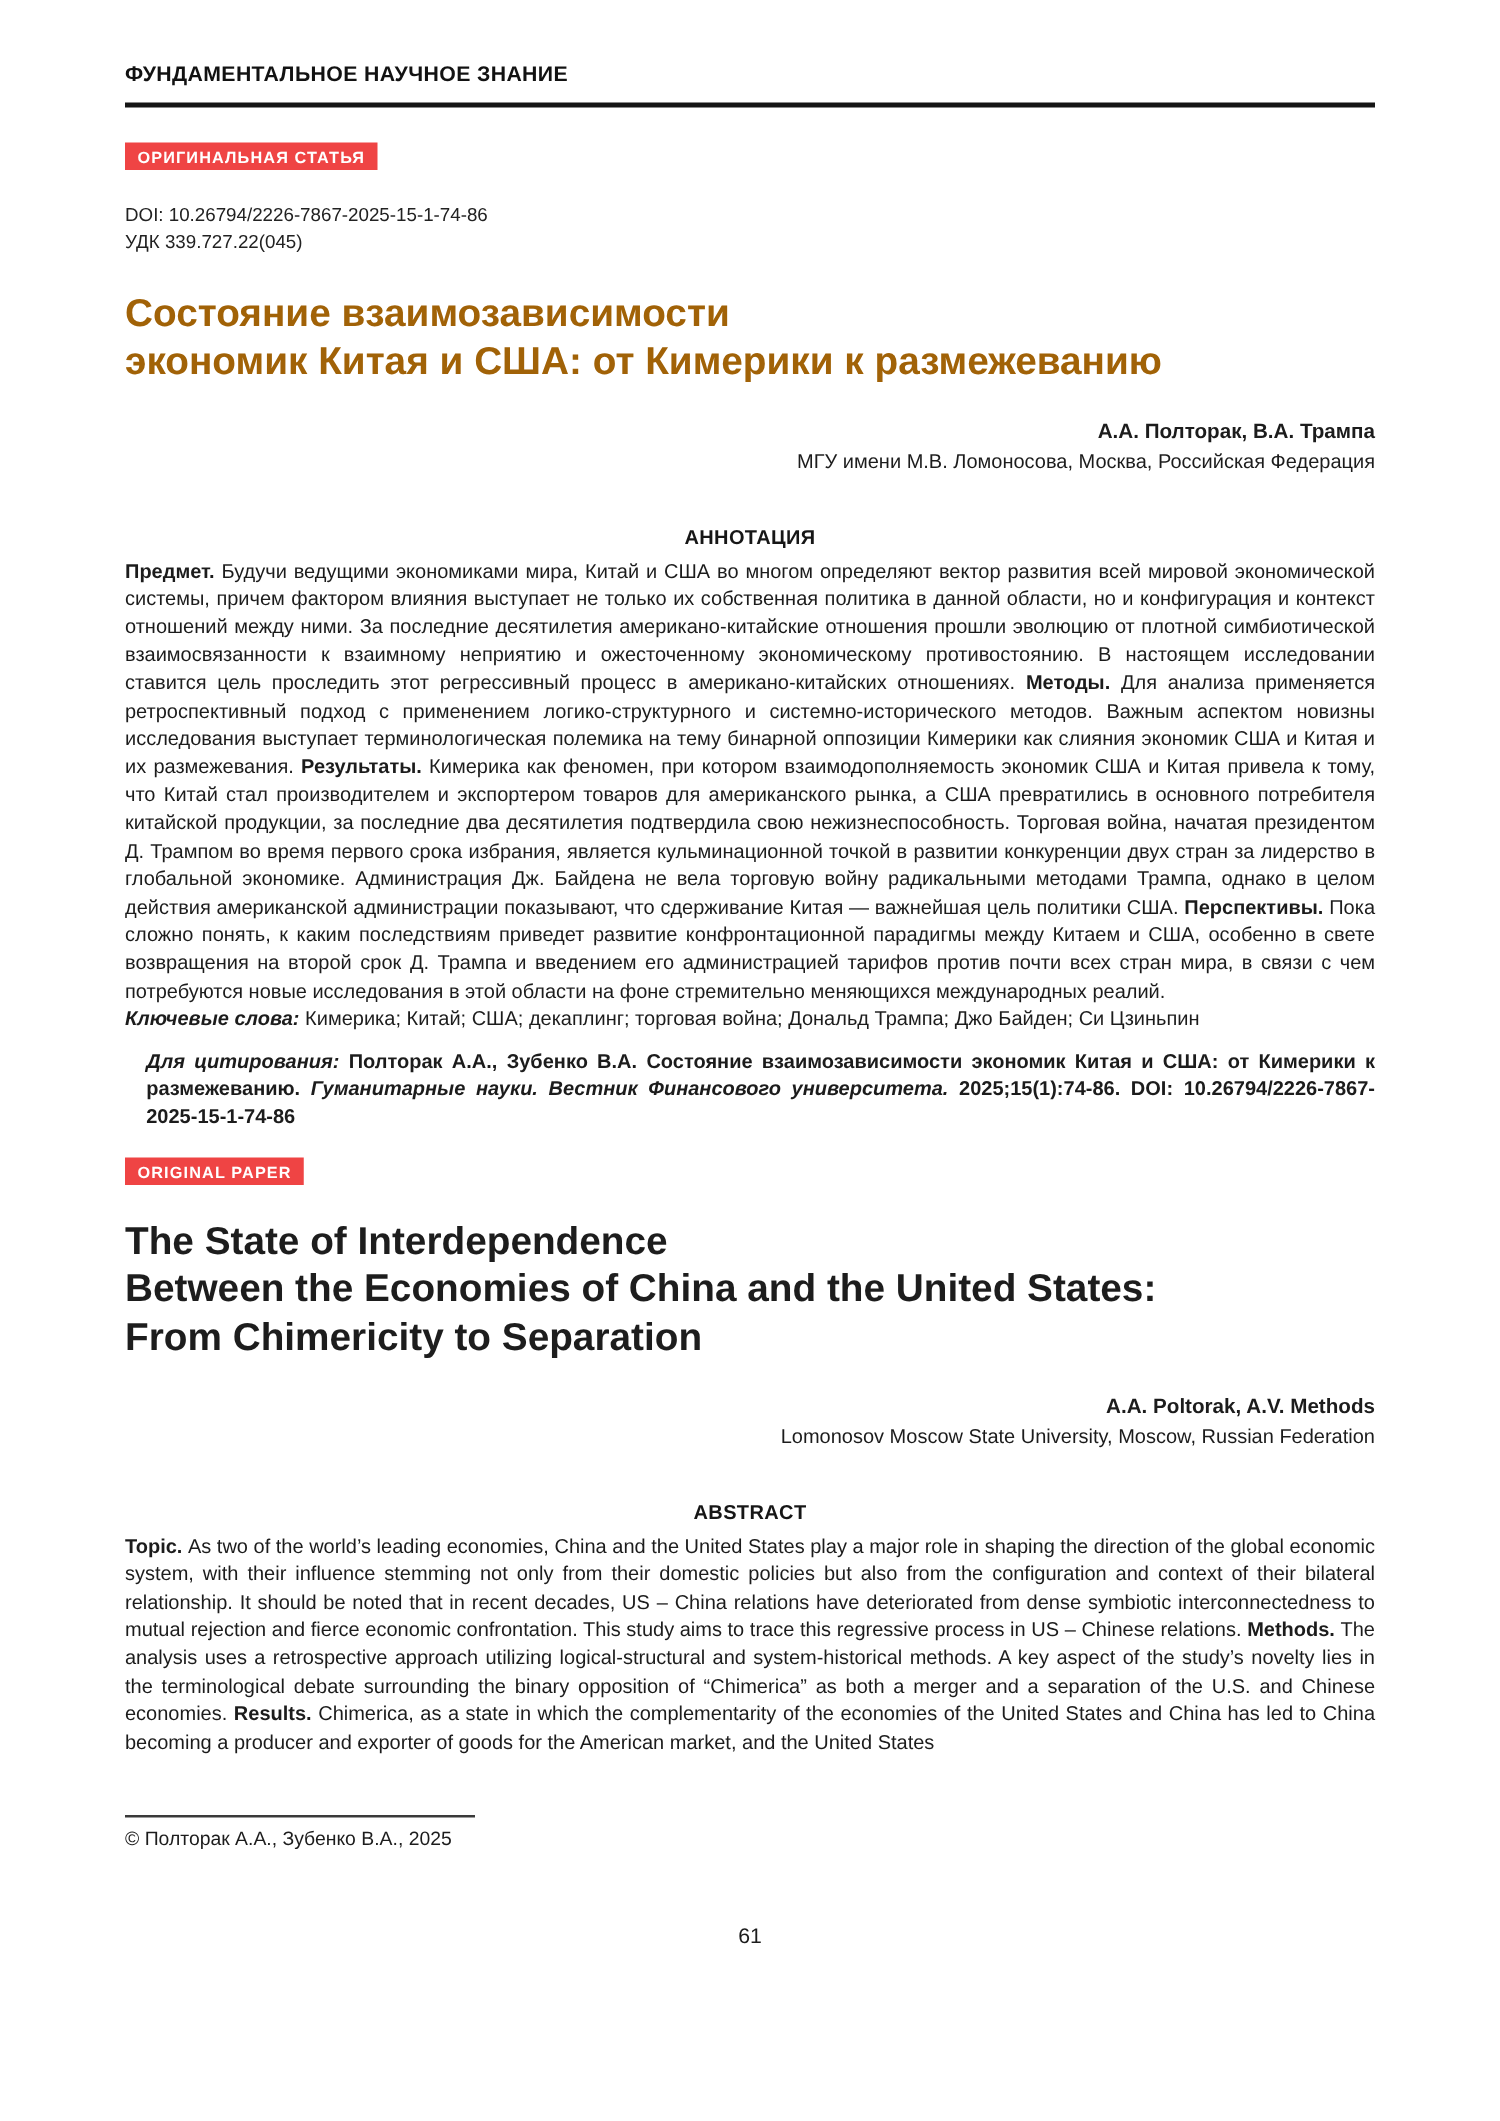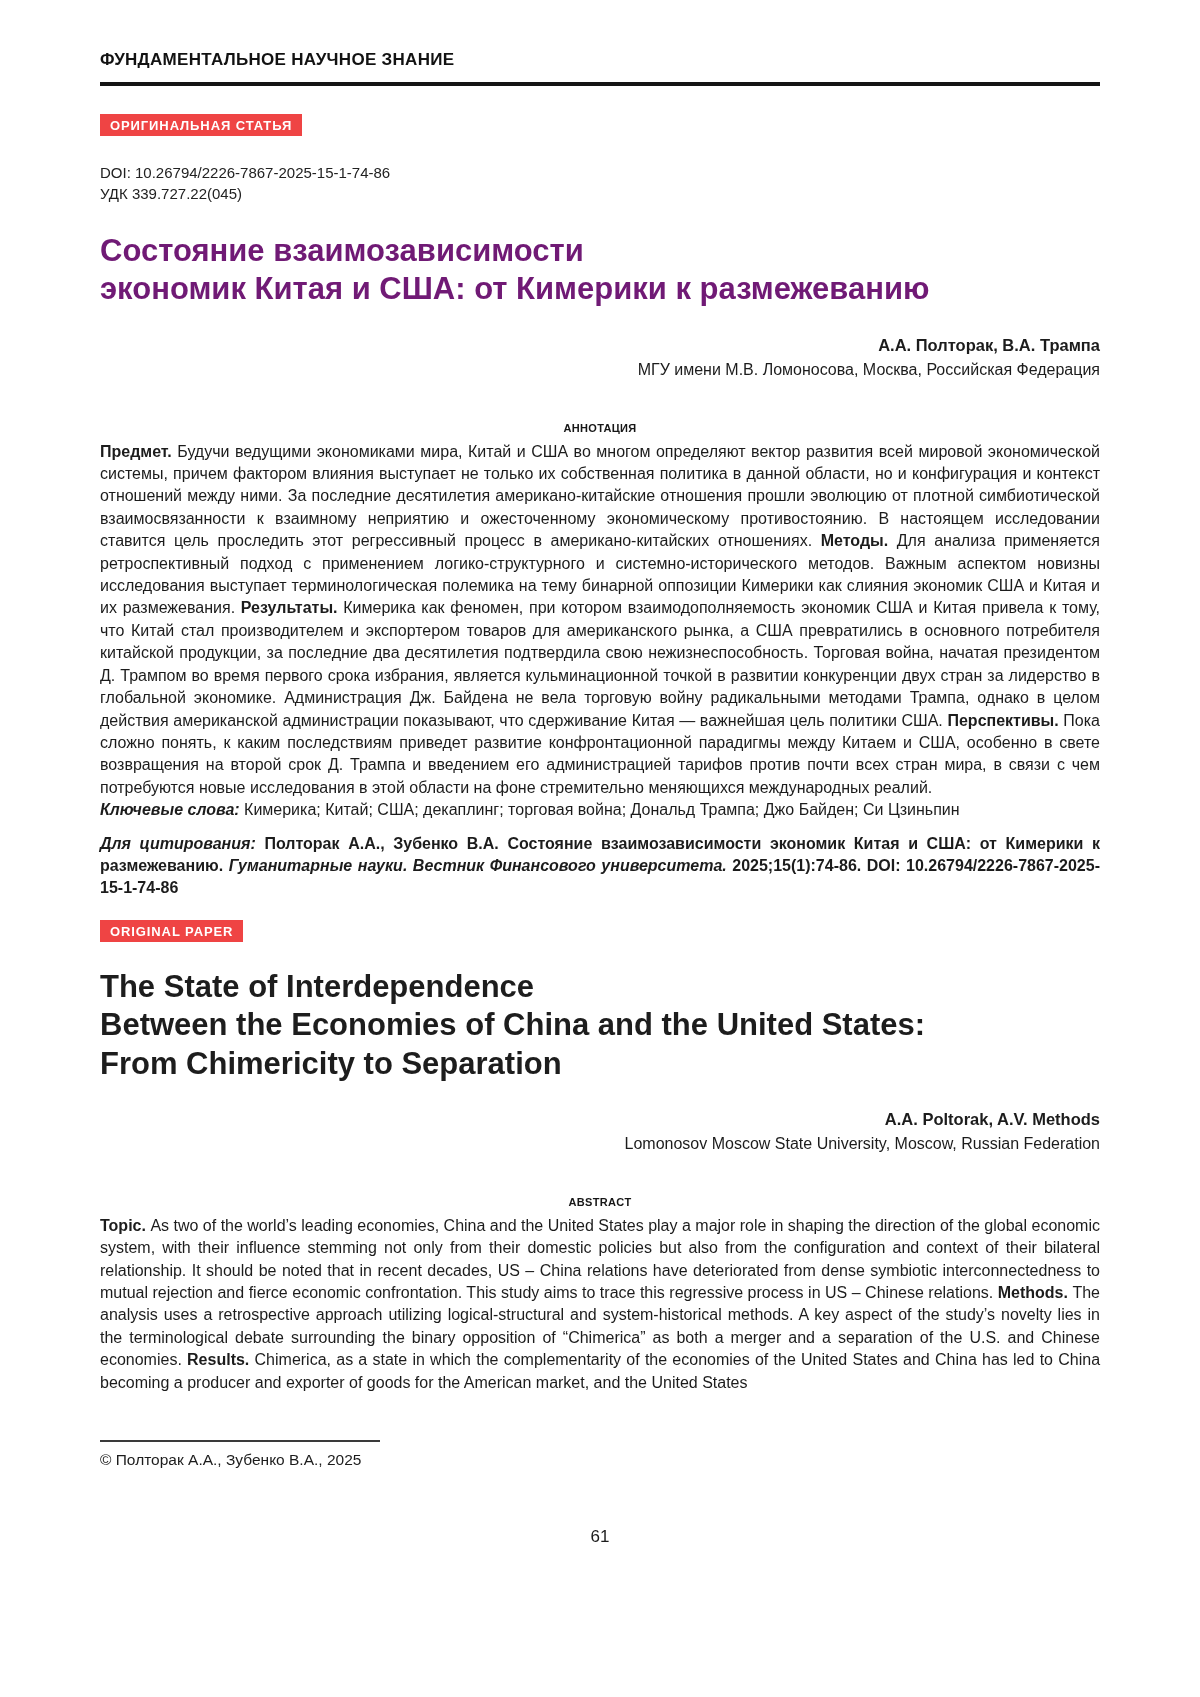--- a/index.html
+++ b/index.html
@@ -41,53 +41,53 @@
   .meta-block { margin-bottom: 28px; }
   .meta-line { font-size: 15px; line-height: 21px; color: #222222; }
 
   .article-title {
     font-size: 31px;
     line-height: 1.24;
     font-weight: 700;
     white-space: pre-line;
     margin-bottom: 24px;
   }
-  .title-ru { color: #701a75; }
+  .title-ru { color: #a16207; }
   .title-en { color: #1d1d1d; }
 
   .authors {
     text-align: right;
     font-size: 16.5px;
     font-weight: 700;
     line-height: 1.5;
   }
   .affiliation {
     text-align: right;
     font-size: 16px;
     line-height: 1.5;
     margin-bottom: 40px;
   }
 
   .section-heading {
     text-align: center;
-    font-size: 11px;
+    font-size: 16px;
     font-weight: 700;
     letter-spacing: 0.3px;
     margin-bottom: 7px;
     color: #161616;
   }
 
   .body-text {
     font-size: 16px;
     line-height: 22.4px;
     text-align: justify;
     color: #1c1c1c;
   }
   .keywords { margin-top: 0; }
-  .citation { margin-top: 11px; }
+  .citation { margin-top: 11px; margin-left: 17px; }
 
   .footer { margin-top: 46px; }
   .footer-rule {
     width: 280px;
     border: none;
     border-top: 2px solid #3a3a3a;
     margin-bottom: 9px;
   }
   .copyright { font-size: 15.5px; color: #1c1c1c; }
 

